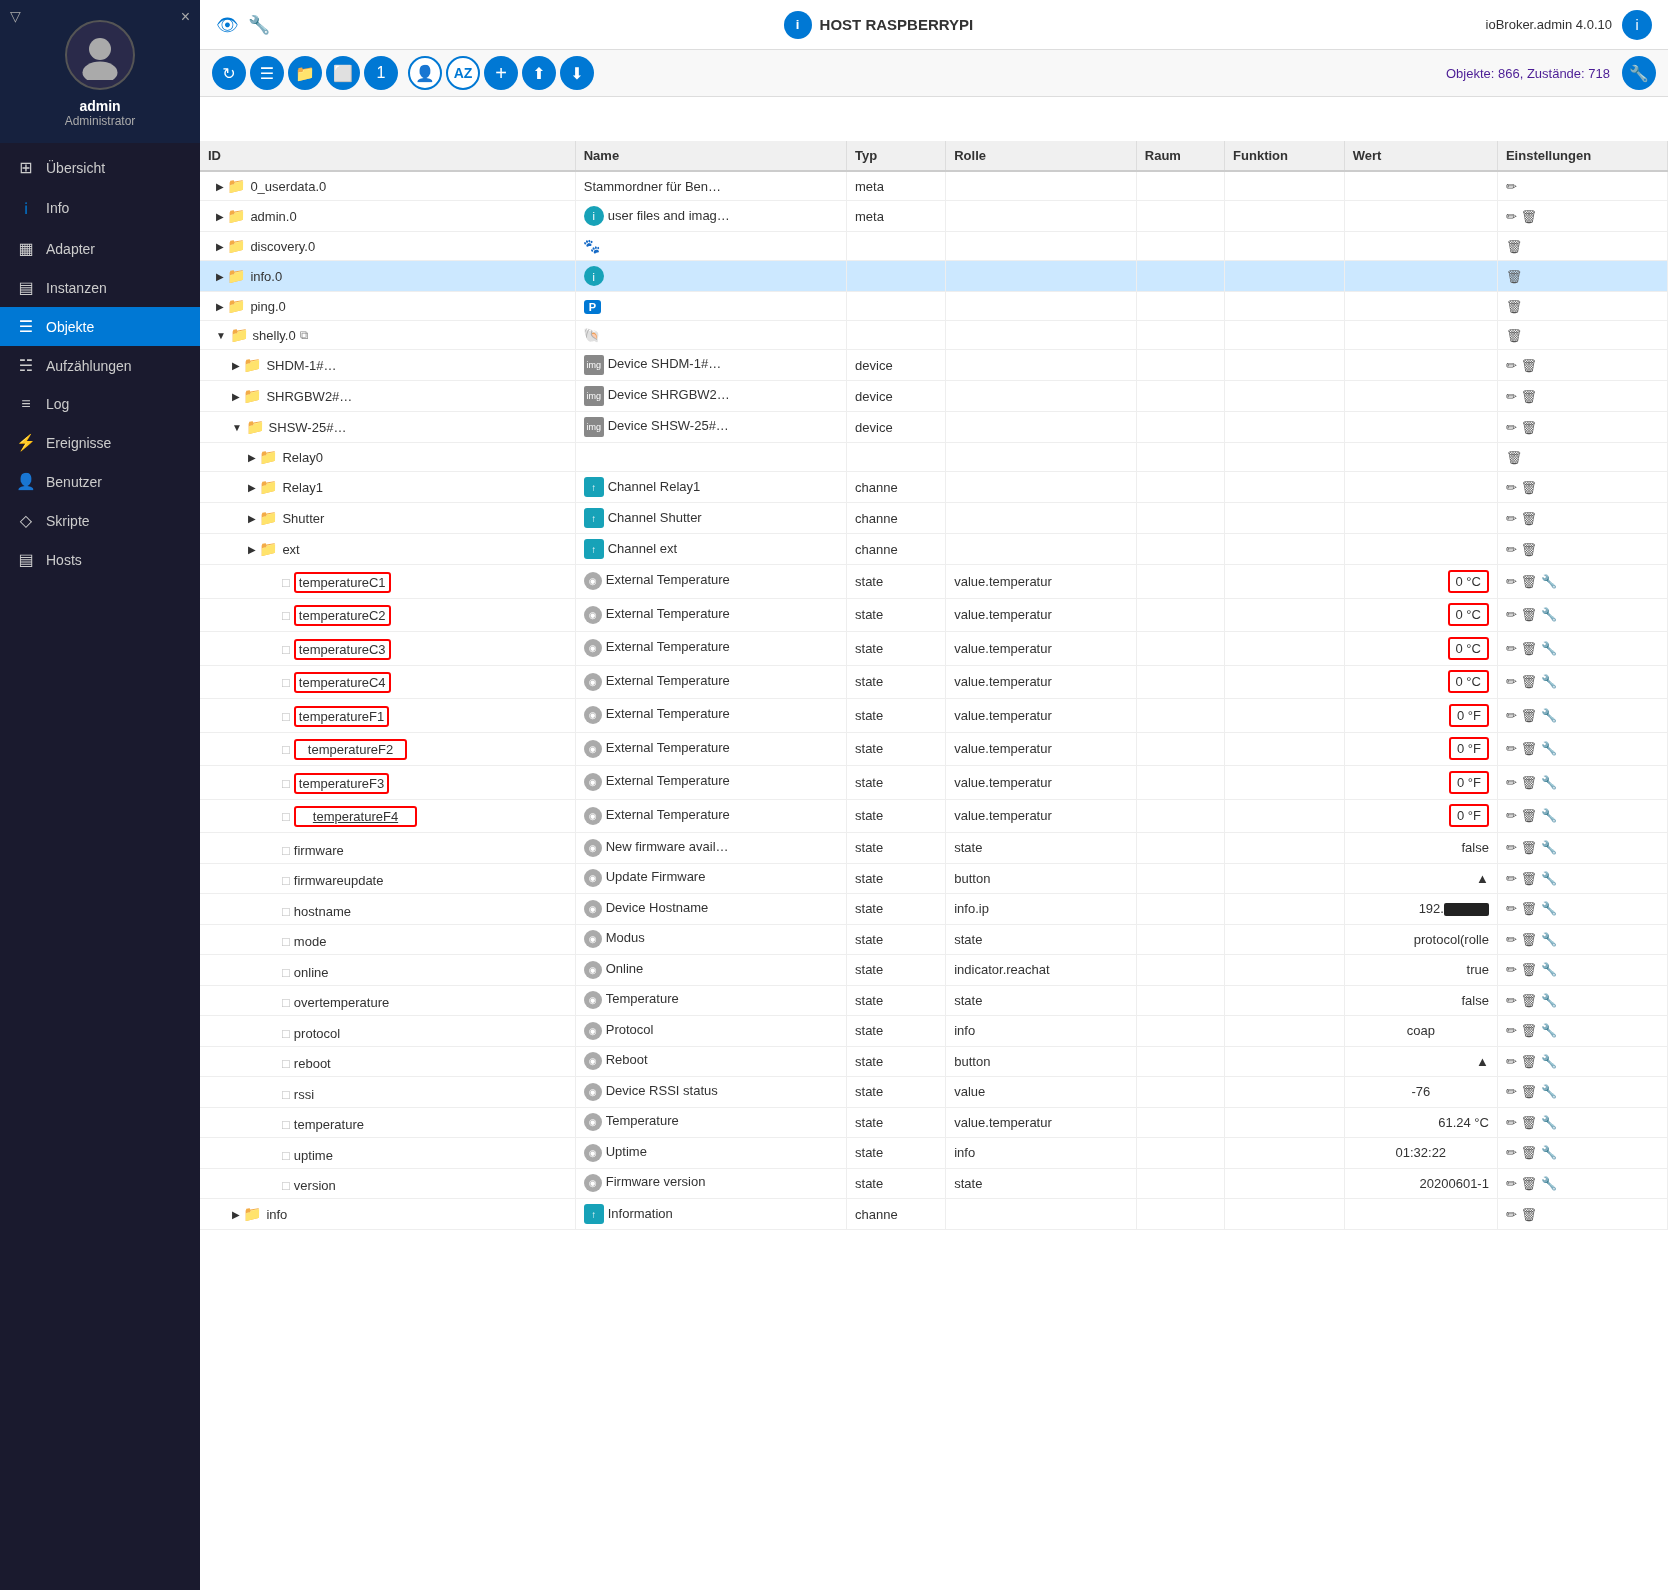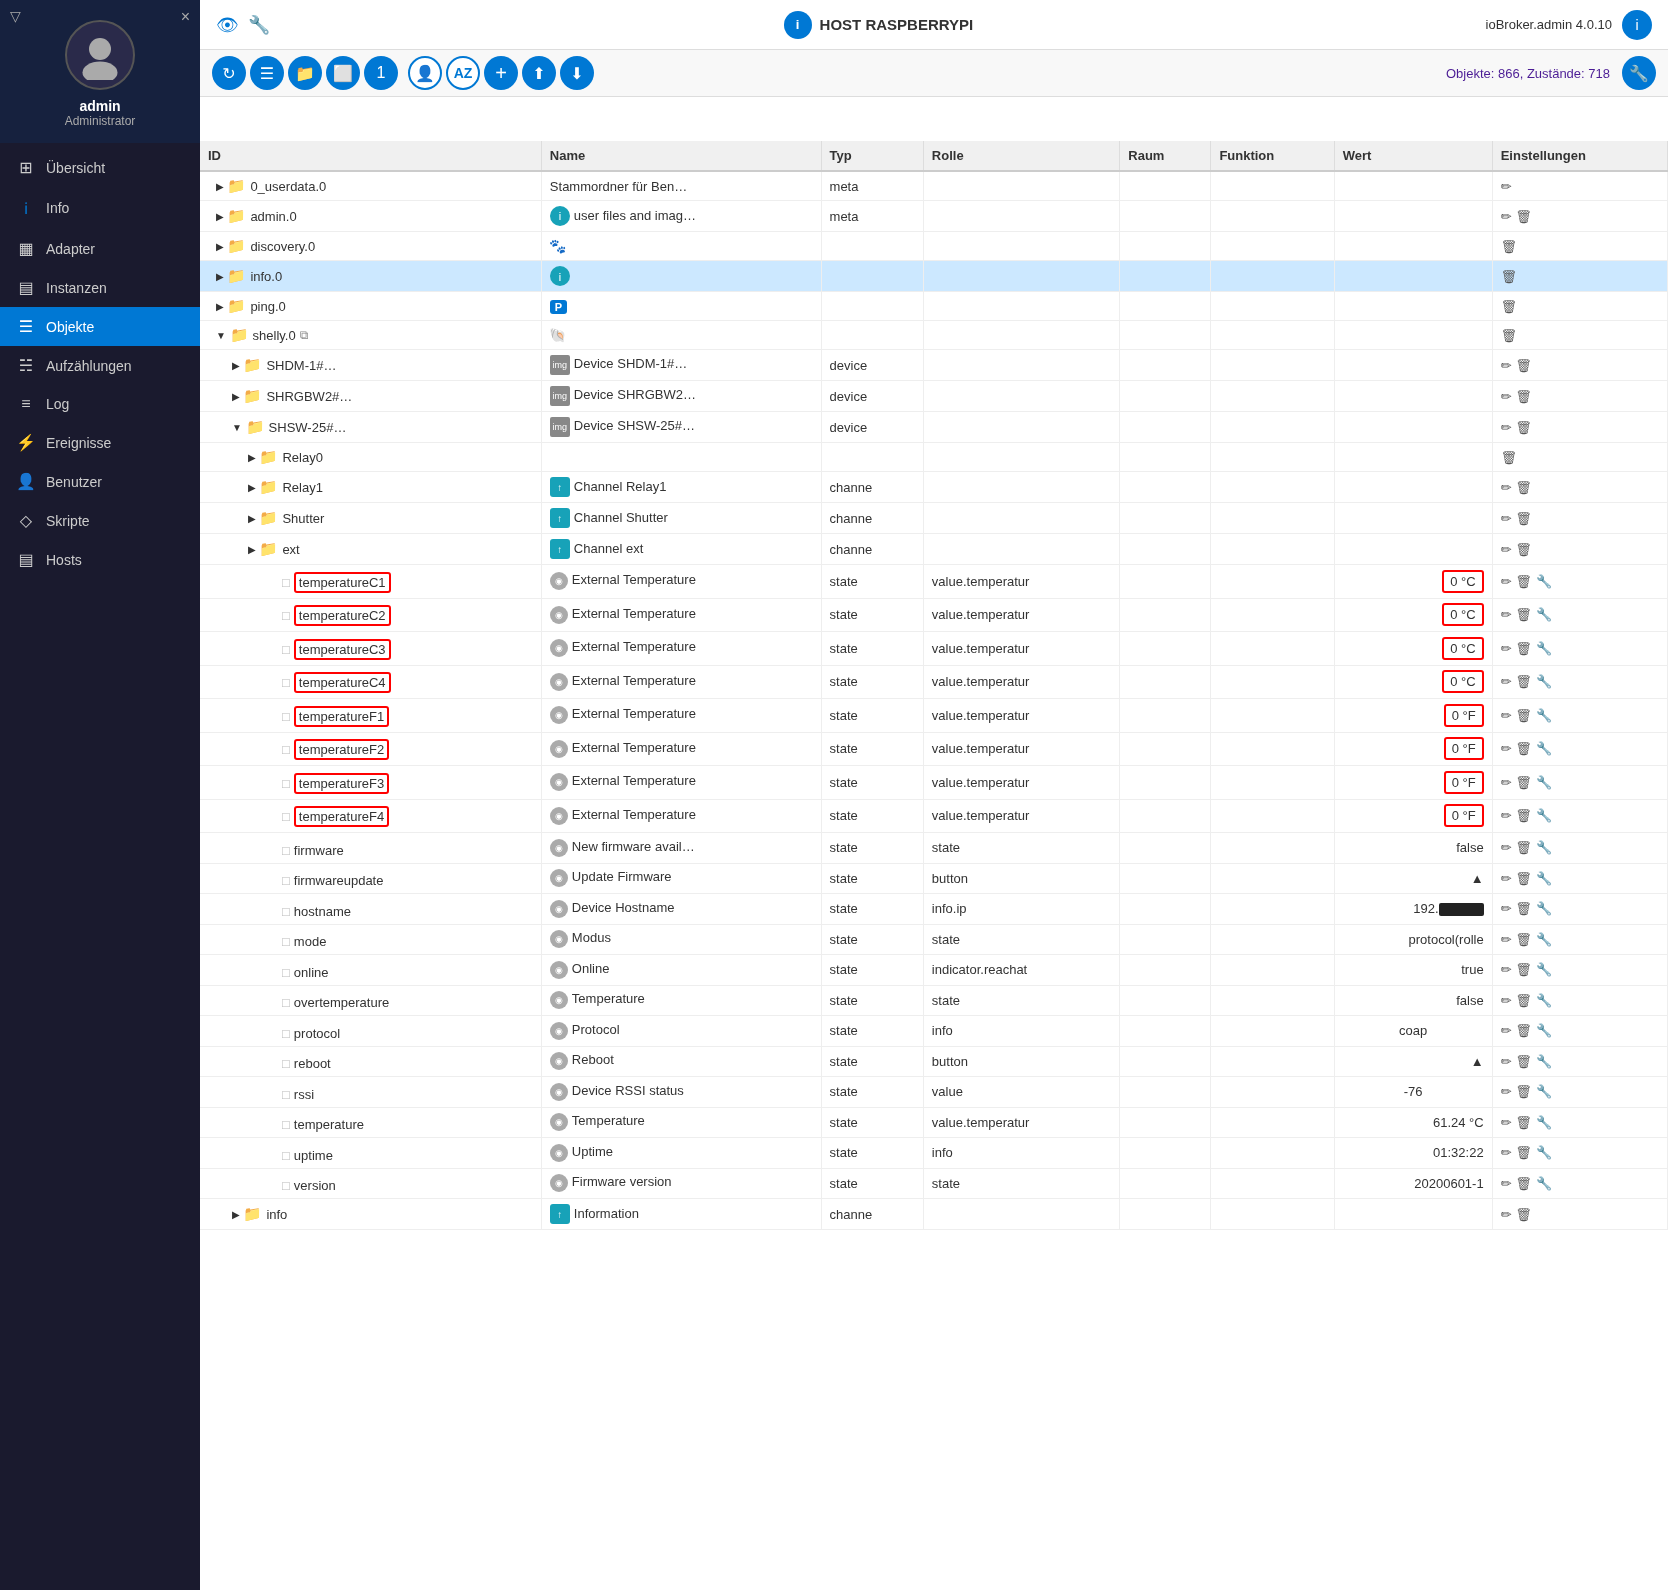--- a/index.html
+++ b/index.html
@@ -607,21 +607,21 @@
                 <span class="action-icon" title="Edit">✏</span>
                 <span class="action-icon" title="Delete">🗑</span>
                 <span class="action-icon" title="Settings">🔧</span>
               </div>
             </td>
           </tr>
           <tr>
             <td><span style="display:inline-flex; align-items:center; padding-left:56px; gap:4px;">
                 <span style="display:inline-block;width:14px;"></span>
                 <span style="color:#bbb; font-size:13px;">□</span>
-                <span style="border:2px solid red; padding:1px 3px; border-radius:3px;">temperatureF2</span>
+                <span style="border:2px solid red; padding:1px 12px; border-radius:3px;">temperatureF2</span>
               </span></td>
             <td><span style="display:inline-flex;align-items:center;justify-content:center;width:18px;height:18px;border-radius:50%;background:#aaa;color:#fff;font-size:9px;margin-right:4px;">◉</span><span>External Temperature</span></td>
             <td>state</td>
             <td>value.temperatur</td>
             <td></td>
             <td></td>
             <td style="text-align: right; min-width: 80px;"><span style="border:2px solid red; padding:2px 6px; border-radius:3px;">0 °F</span></td>
             <td>
               <div class="action-icons">
                 <span class="action-icon" title="Edit">✏</span>
@@ -647,21 +647,21 @@
                 <span class="action-icon" title="Edit">✏</span>
                 <span class="action-icon" title="Delete">🗑</span>
                 <span class="action-icon" title="Settings">🔧</span>
               </div>
             </td>
           </tr>
           <tr>
             <td><span style="display:inline-flex; align-items:center; padding-left:56px; gap:4px;">
                 <span style="display:inline-block;width:14px;"></span>
                 <span style="color:#bbb; font-size:13px;">□</span>
-                <span style="border:2px solid red; padding:1px 3px; border-radius:3px;">temperatureF4</span>
+                <span style="border:2px solid red; padding:1px 17px; border-radius:3px;text-decoration:underline;">temperatureF4</span>
               </span></td>
             <td><span style="display:inline-flex;align-items:center;justify-content:center;width:18px;height:18px;border-radius:50%;background:#aaa;color:#fff;font-size:9px;margin-right:4px;">◉</span><span>External Temperature</span></td>
             <td>state</td>
             <td>value.temperatur</td>
             <td></td>
             <td></td>
             <td style="text-align: right; min-width: 80px;"><span style="border:2px solid red; padding:2px 6px; border-radius:3px;">0 °F</span></td>
             <td>
               <div class="action-icons">
                 <span class="action-icon" title="Edit">✏</span>
@@ -874,21 +874,21 @@
             <td><span style="display:inline-flex; align-items:center; padding-left:56px; gap:4px;">
                 <span style="display:inline-block;width:14px;"></span>
                 <span style="color:#bbb; font-size:13px;">□</span>
                 <span>uptime</span>
               </span></td>
             <td><span style="display:inline-flex;align-items:center;justify-content:center;width:18px;height:18px;border-radius:50%;background:#aaa;color:#fff;font-size:9px;margin-right:4px;">◉</span><span>Uptime</span></td>
             <td>state</td>
             <td>info</td>
             <td></td>
             <td></td>
-            <td style="text-align: right; min-width: 80px;"><span>01:32:22</span></td>
+            <td style="text-align: center; min-width: 80px;"><span>01:32:22</span></td>
             <td>
               <div class="action-icons">
                 <span class="action-icon" title="Edit">✏</span>
                 <span class="action-icon" title="Delete">🗑</span>
                 <span class="action-icon" title="Settings">🔧</span>
               </div>
             </td>
           </tr>
           <tr>
             <td><span style="display:inline-flex; align-items:center; padding-left:56px; gap:4px;">

